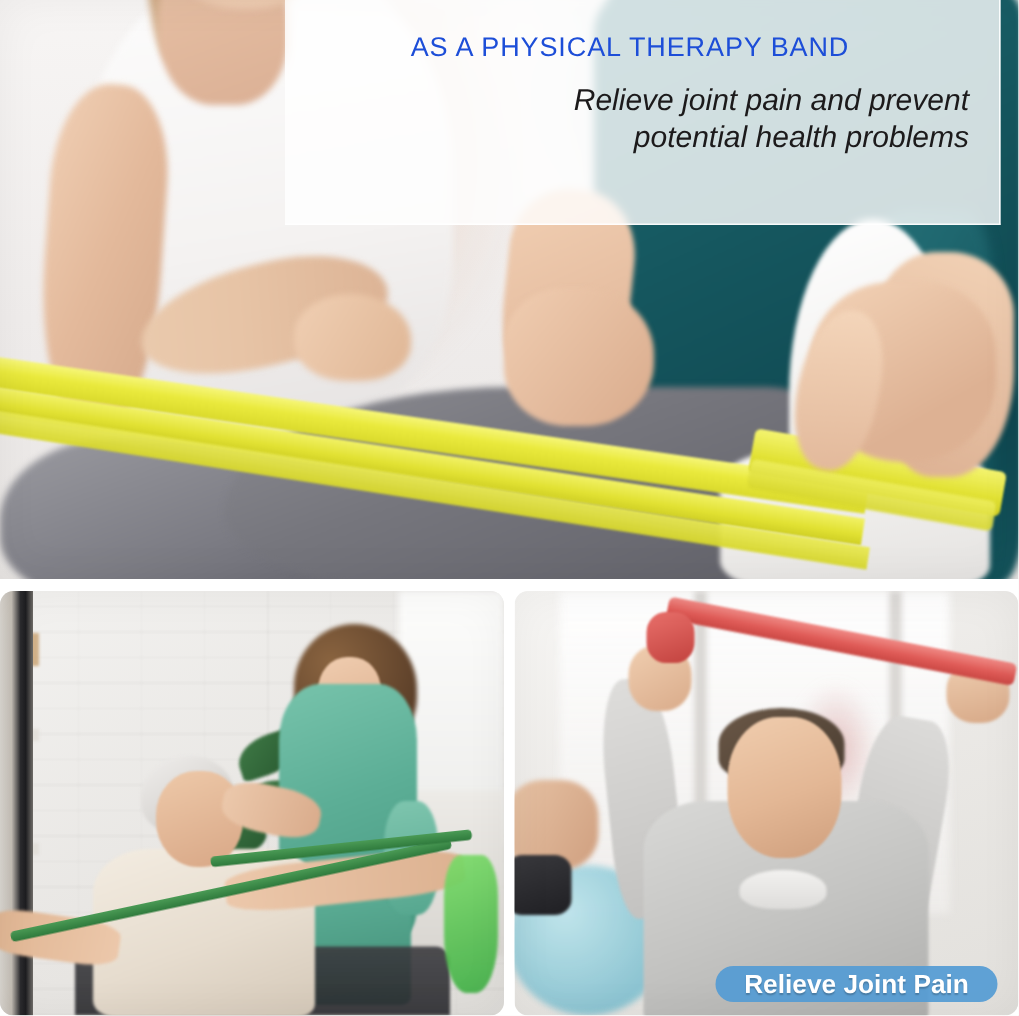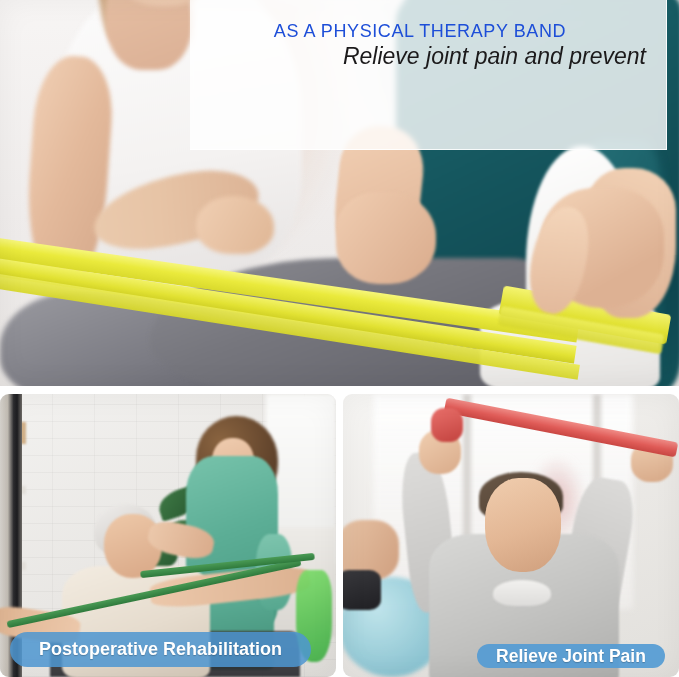--- a/index.html
+++ b/index.html
@@ -232,21 +232,22 @@
   #headline {
     font-size: 18px;
     font-weight: 400;
     letter-spacing: .6px;
     color: #1d4ed8;
     text-align: center;
     line-height: 1.1;
     white-space: nowrap;
   }
   #subhead {
-    font-size: 23px;
+    margin-top: 13px;
+    font-size: 20px;
     font-style: italic;
     font-weight: 400;
     color: #1c1a1b;
     text-align: right;
     line-height: 1.28;
     padding-right: 4px;
   }
 
   
   .badge {
@@ -582,20 +583,21 @@
       <div class="t-thumb"></div>
 
       <div class="vignette"></div>
     </div>
 
     <div id="text-panel">
       <div id="text-panel-inner">
         <div id="headline">AS A PHYSICAL THERAPY BAND</div>
         <div id="subhead">
           <div>Relieve joint pain and prevent</div>
+          <div>potential health problems</div>
         </div>
       </div>
     </div>
 
   </div>
 
   <div class="bottom-panel" id="panel-bl">
     <div class="scene">
       <div class="bl-bg"></div>
       <div class="bl-brick"></div>
@@ -626,21 +628,20 @@
       <div class="bl-sen-arm-l"></div>
       <div class="bl-ther-arm"></div>
 
       <div class="bl-green-band bl-gb1"></div>
       <div class="bl-green-band bl-gb2"></div>
       <div class="bl-green-roll"></div>
 
       <div class="vignette"></div>
     </div>
 
-    <div class="badge" id="badge-bl">Postoperative Rehabilitation</div>
   </div>
 
   <div class="bottom-panel" id="panel-br">
     <div class="scene">
       <div class="br-bg"></div>
       <div class="br-win"></div>
       <div class="br-win-bar" style="left:120px"></div>
       <div class="br-win-bar" style="left:250px"></div>
       <div class="br-blob"></div>
       <div class="br-ball"></div>

